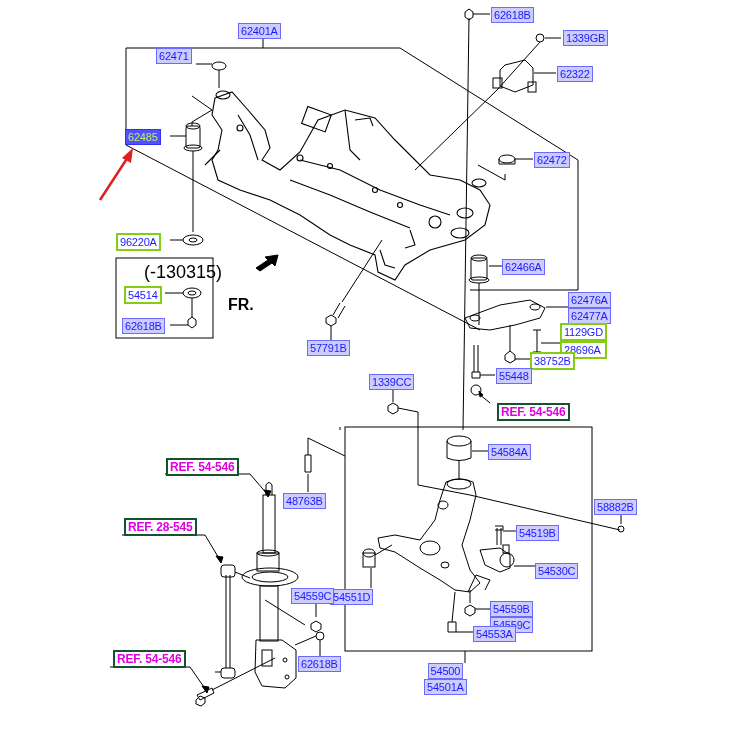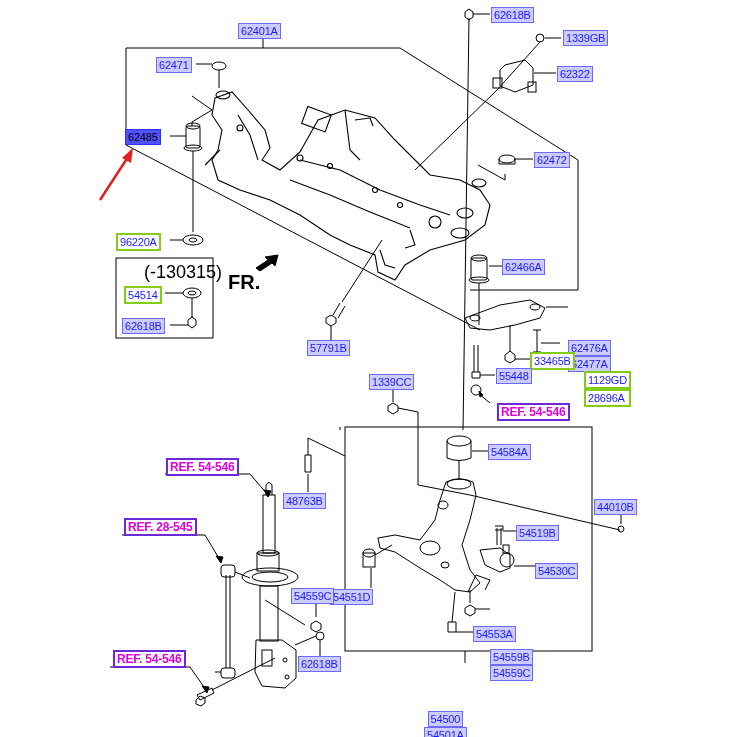--- a/index.html
+++ b/index.html
@@ -1,26 +1,26 @@
 <!DOCTYPE html>
 <html><head>
 <meta charset="utf-8">
 <style>
   html, body { margin: 0; padding: 0; background: #ffffff; }
   body { width: 733px; height: 737px; position: relative; overflow: hidden; font-family: "Liberation Sans", sans-serif; }
   #diagram { position: absolute; left: 0; top: 0; width: 733px; height: 737px; }
   .lbl { position: absolute; font-family: "Liberation Sans", sans-serif; font-size: 11px; line-height: 14px; padding: 0 2px; white-space: nowrap; letter-spacing: -0.2px; }
   .lbl-blue { background: #ccccff; color: #1a1aff; border: 1.5px solid #6a6aff; }
   .lbl-green { background: #ffffff; color: #1a1aff; border: 2px solid #84cc16; }
-  .lbl-ref { background: #ffffff; color: #e000e0; border: 2px solid #6d28d9; font-weight: bold; font-size: 12px; }
-  .lbl-hl { background: #5050ff; color: #000000; border: 1.5px solid #3030ff; }
+  .lbl-ref { background: #ffffff; color: #e000e0; border: 2px solid #14532d; font-weight: bold; font-size: 12px; }
+  .lbl-hl { background: #5050ff; color: #bef264; border: 1.5px solid #3030ff; }
   .plain { position: absolute; font-family: "Liberation Sans", sans-serif; color: #000; white-space: nowrap; }
-  .fr { font-weight: bold; font-size: 20px; }
+  .fr { font-weight: bold; font-size: 16px; margin-top: 25px; }
   .note { font-size: 18px; margin-left: 24px; }
-  .stack { position: absolute; display: flex; flex-direction: column; margin-top: 48px; }
+  .stack { position: absolute; display: flex; flex-direction: column; }
   .stack .lbl { position: static; }
 </style>
 </head>
 <body>
 
 <svg id="diagram" viewBox="0 0 733 737" xmlns="http://www.w3.org/2000/svg">
   <g fill="none" stroke="#000" stroke-width="1">
 
     <path d="M126 48 L400 48 L578 160 L578 290 L470 290"></path>
     <line x1="126" y1="48" x2="126" y2="145"></line>
@@ -233,52 +233,52 @@
     <line x1="212" y1="690" x2="275" y2="658"></line>
   </g>
 
   <g>
     <line x1="100" y1="200" x2="128" y2="157" stroke="#e02020" stroke-width="2.5"></line>
     <path d="M133 148 L122 158 L131 163 Z" fill="#e02020"></path>
   </g>
 </svg>
 
 <span class="lbl lbl-blue" style="left:238px;top:23px">62401A</span>
-<span class="lbl lbl-blue" style="left:156px;top:57px">62471</span>
+<span class="lbl lbl-blue" style="left:156px;top:48px">62471</span>
 <span class="lbl lbl-hl" style="left:125px;top:129px">62485</span>
 <span class="lbl lbl-green" style="left:116px;top:233px">96220A</span>
 
 <span class="plain note" style="left:120px;top:262px">(-130315)</span>
 <span class="lbl lbl-green" style="left:124px;top:286px">54514</span>
 <span class="lbl lbl-blue" style="left:122px;top:318px">62618B</span>
 <span class="plain fr" style="left:228px;top:271px">FR.</span>
 
 <span class="lbl lbl-blue" style="left:491px;top:7px">62618B</span>
 <span class="lbl lbl-blue" style="left:563px;top:30px">1339GB</span>
 <span class="lbl lbl-blue" style="left:557px;top:66px">62322</span>
 <span class="lbl lbl-blue" style="left:534px;top:152px">62472</span>
 <span class="lbl lbl-blue" style="left:502px;top:259px">62466A</span>
 
 <div class="stack" style="left:568px;top:292px">
   <span class="lbl lbl-blue">62476A</span>
   <span class="lbl lbl-blue">62477A</span>
 </div>
-<div class="stack" style="left:584px;top:323px">
+<div class="stack" style="left:560px;top:323px">
   <span class="lbl lbl-green">1129GD</span>
   <span class="lbl lbl-green">28696A</span>
 </div>
-<span class="lbl lbl-green" style="left:530px;top:352px">33465B</span>
+<span class="lbl lbl-green" style="left:530px;top:352px">38752B</span>
 <span class="lbl lbl-blue" style="left:496px;top:368px">55448</span>
 <span class="lbl lbl-ref" style="left:497px;top:403px">REF. 54-546</span>
 
 <span class="lbl lbl-blue" style="left:307px;top:340px">57791B</span>
 <span class="lbl lbl-blue" style="left:369px;top:374px">1339CC</span>
 
 <span class="lbl lbl-blue" style="left:488px;top:444px">54584A</span>
-<span class="lbl lbl-blue" style="left:594px;top:499px">44010B</span>
+<span class="lbl lbl-blue" style="left:594px;top:499px">58882B</span>
 <span class="lbl lbl-blue" style="left:516px;top:525px">54519B</span>
 <span class="lbl lbl-blue" style="left:535px;top:563px">54530C</span>
 <span class="lbl lbl-blue" style="left:330px;top:589px">54551D</span>
 <div class="stack" style="left:490px;top:601px">
   <span class="lbl lbl-blue">54559B</span>
   <span class="lbl lbl-blue">54559C</span>
 </div>
 <span class="lbl lbl-blue" style="left:473px;top:626px">54553A</span>
 <div class="stack" style="left:424px;top:663px">
   <span class="lbl lbl-blue" style="align-self:center">54500</span>

